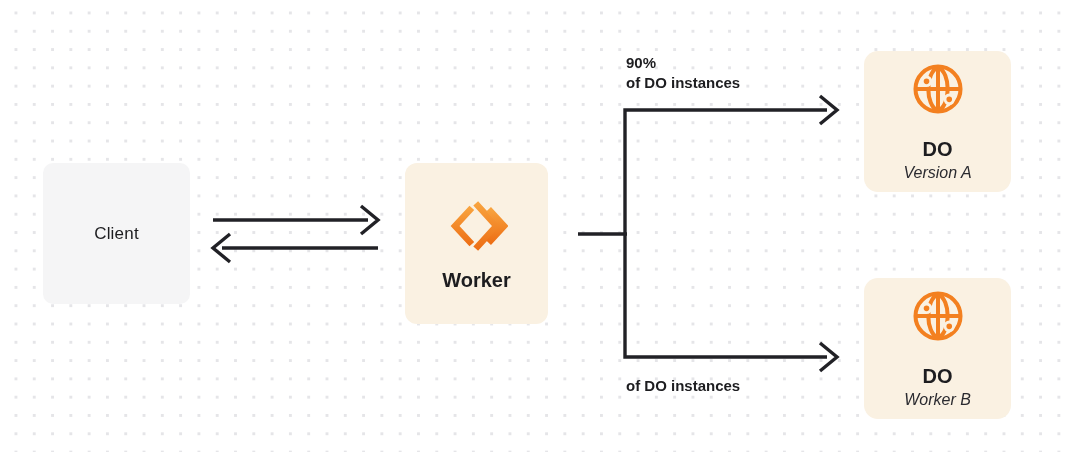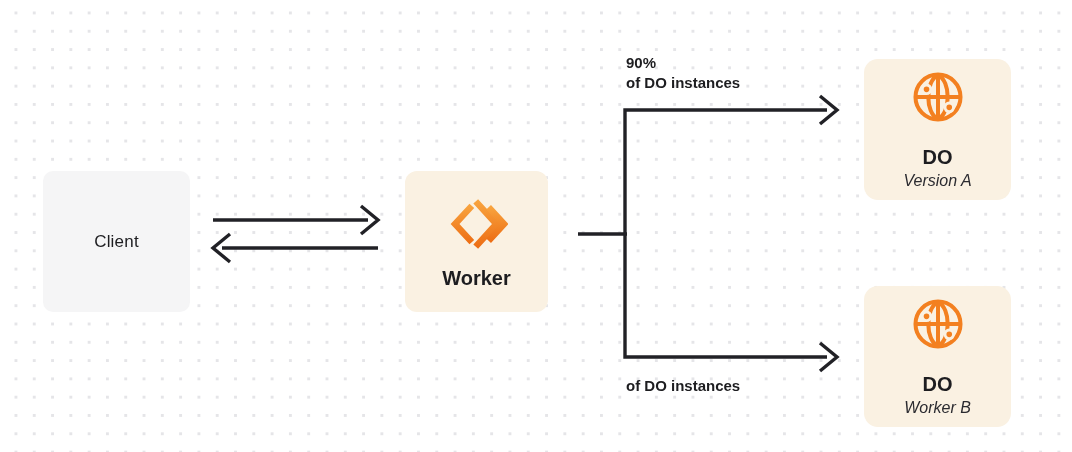--- a/index.html
+++ b/index.html
@@ -29,30 +29,29 @@
     stroke:var(--arrow-color);
     stroke-width:3.4;
     stroke-linejoin:miter;
     stroke-linecap:butt;
   }
   .node{
     position:absolute;
     display:flex;flex-direction:column;
     align-items:center;justify-content:center;
     color:var(--text-color);
-    margin-top:8px;
   }
   .client{
     left:43px;top:163px;width:147px;height:141px;
     background:var(--client-gray);
     border-radius:10px;
   }
   .client-label{font-size:17px;font-weight:normal;letter-spacing:.2px;}
   .worker{
-    left:405px;top:163px;width:143px;height:141px;
+    left:405px;top:163px;width:143px;height:161px;
     background:var(--node-cream);
     border-radius:12px;
     gap:12px;
   }
   .worker-label{font-size:20px;font-weight:bold;}
   .do-node{
     left:864px;width:147px;height:141px;
     background:var(--node-cream);
     border-radius:14px;
     justify-content:flex-start;

